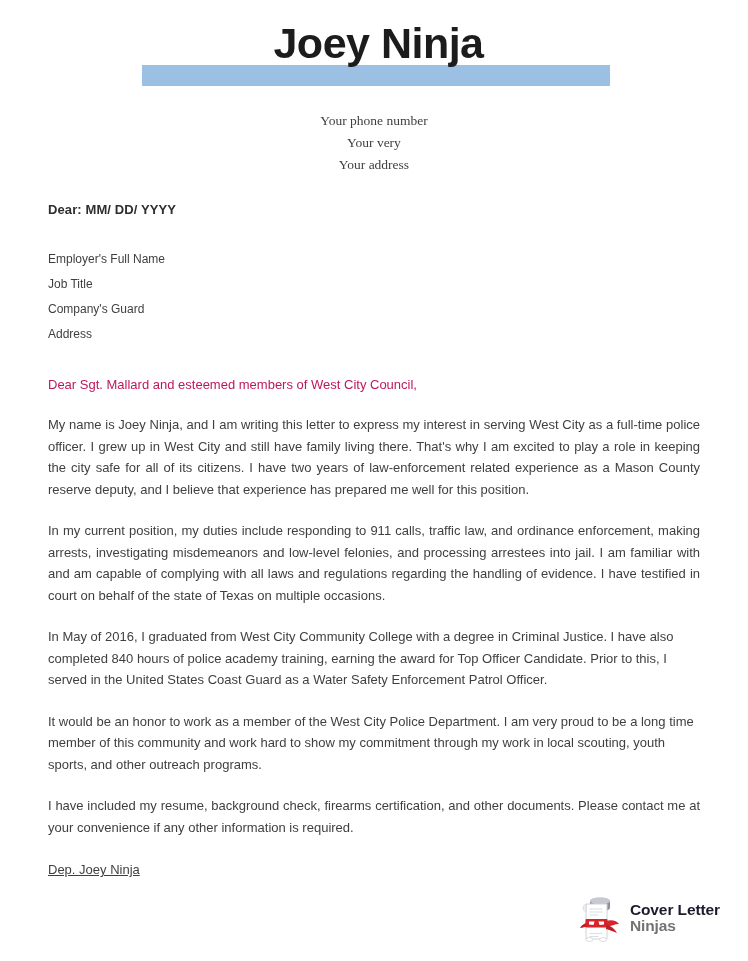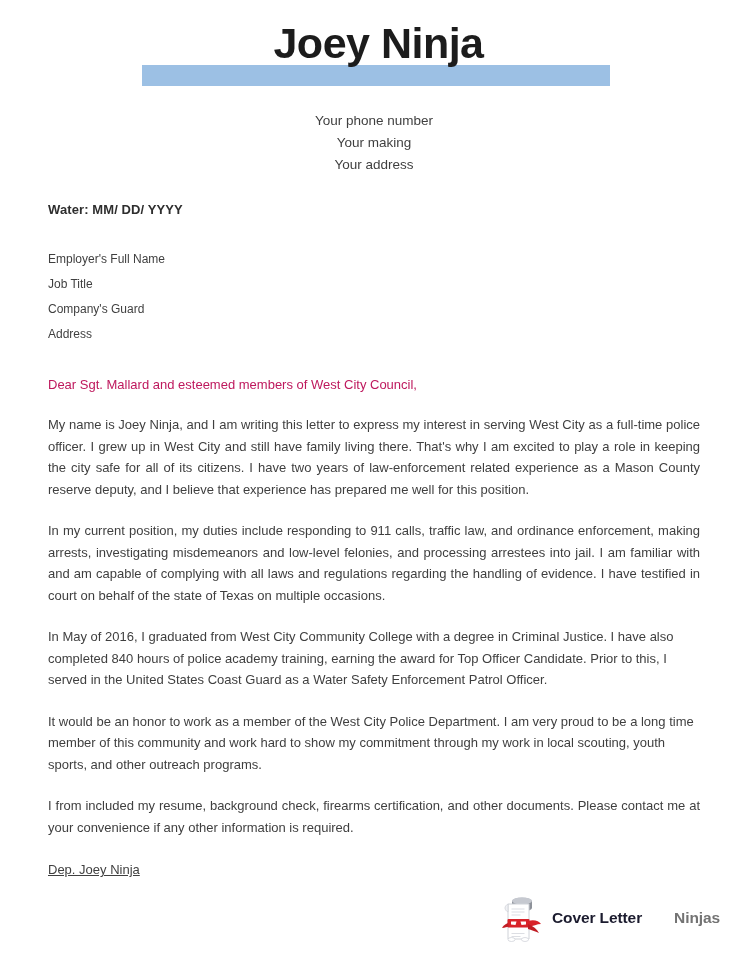--- a/index.html
+++ b/index.html
@@ -47,20 +47,21 @@
     color: #1c1c1c;
     letter-spacing: -0.5px;
     line-height: 1;
     z-index: 2;
   }
 
   
   .contact {
     margin-top: 14px;
     text-align: center;
+    font-family: Liberation Serif, serif;
   }
   .contact-line {
     font-size: 13.5px;
     line-height: 22px;
     color: #3f3f3f;
   }
 
   
   .letter {
     margin: 0 48px 0 48px;
@@ -126,23 +127,22 @@
     gap: 9px;
   }
   .logo-mark {
     width: 50px;
     height: 50px;
     flex: none;
     display: block;
   }
   .logo-text {
     display: flex;
-    flex-direction: row;
+    flex-direction: column;
     line-height: 1.06;
-    gap: 32px;
   }
   .logo-text-top {
     font-size: 15.5px;
     font-weight: bold;
     color: #1b1b2e;
     letter-spacing: -0.1px;
   }
   .logo-text-bottom {
     font-size: 15.5px;
     font-weight: bold;
@@ -155,42 +155,42 @@
 
 <div class="page">
 
   <div class="header">
     <div class="header-bar"></div>
     <div class="header-name">Joey Ninja</div>
   </div>
 
   <div class="contact">
     <div class="contact-line">Your phone number</div>
-    <div class="contact-line">Your making</div>
+    <div class="contact-line">Your very</div>
     <div class="contact-line">Your address</div>
   </div>
 
   <div class="letter">
 
-    <div class="date-line">Water: MM/ DD/ YYYY</div>
+    <div class="date-line">Dear: MM/ DD/ YYYY</div>
 
     <div class="recipient">
       <div class="recipient-line">Employer's Full Name</div>
       <div class="recipient-line">Job Title</div>
       <div class="recipient-line">Company's Guard</div>
       <div class="recipient-line">Address</div>
     </div>
 
     <div class="salutation">Dear Sgt. Mallard and esteemed members of West City Council,</div>
 
     <div class="para">My name is Joey Ninja, and I am writing this letter to express my interest in serving West City as a full-time police officer. I grew up in West City and still have family living there. That's why I am excited to play a role in keeping the city safe for all of its citizens. I have two years of law-enforcement related experience as a Mason County reserve deputy, and I believe that experience has prepared me well for this position.</div>
     <div class="para">In my current position, my duties include responding to 911 calls, traffic law, and ordinance enforcement, making arrests, investigating misdemeanors and low-level felonies, and processing arrestees into jail. I am familiar with and am capable of complying with all laws and regulations regarding the handling of evidence. I have testified in court on behalf of the state of Texas on multiple occasions.</div>
     <div class="para ragged">In May of 2016, I graduated from West City Community College with a degree in Criminal Justice. I have also completed 840 hours of police academy training, earning the award for Top Officer Candidate. Prior to this, I served in the United States Coast Guard as a Water Safety Enforcement Patrol Officer.</div>
     <div class="para ragged">It would be an honor to work as a member of the West City Police Department. I am very proud to be a long time member of this community and work hard to show my commitment through my work in local scouting, youth sports, and other outreach programs.</div>
-    <div class="para">I from included my resume, background check, firearms certification, and other documents. Please contact me at your convenience if any other information is required.</div>
+    <div class="para">I have included my resume, background check, firearms certification, and other documents. Please contact me at your convenience if any other information is required.</div>
 
     <div class="signature">Dep. Joey Ninja</div>
   </div>
 
   <div class="footer">
     <svg class="logo-mark" viewBox="0 0 100 100">
 
       <ellipse cx="58" cy="16" rx="20" ry="7" fill="#b9bcc4"></ellipse>
       <path d="M38 16 L38 30 A20 7 0 0 0 78 30 L78 16 Z" fill="#8d9199"></path>
       <ellipse cx="58" cy="16" rx="20" ry="7" fill="#c6c9d0"></ellipse>

